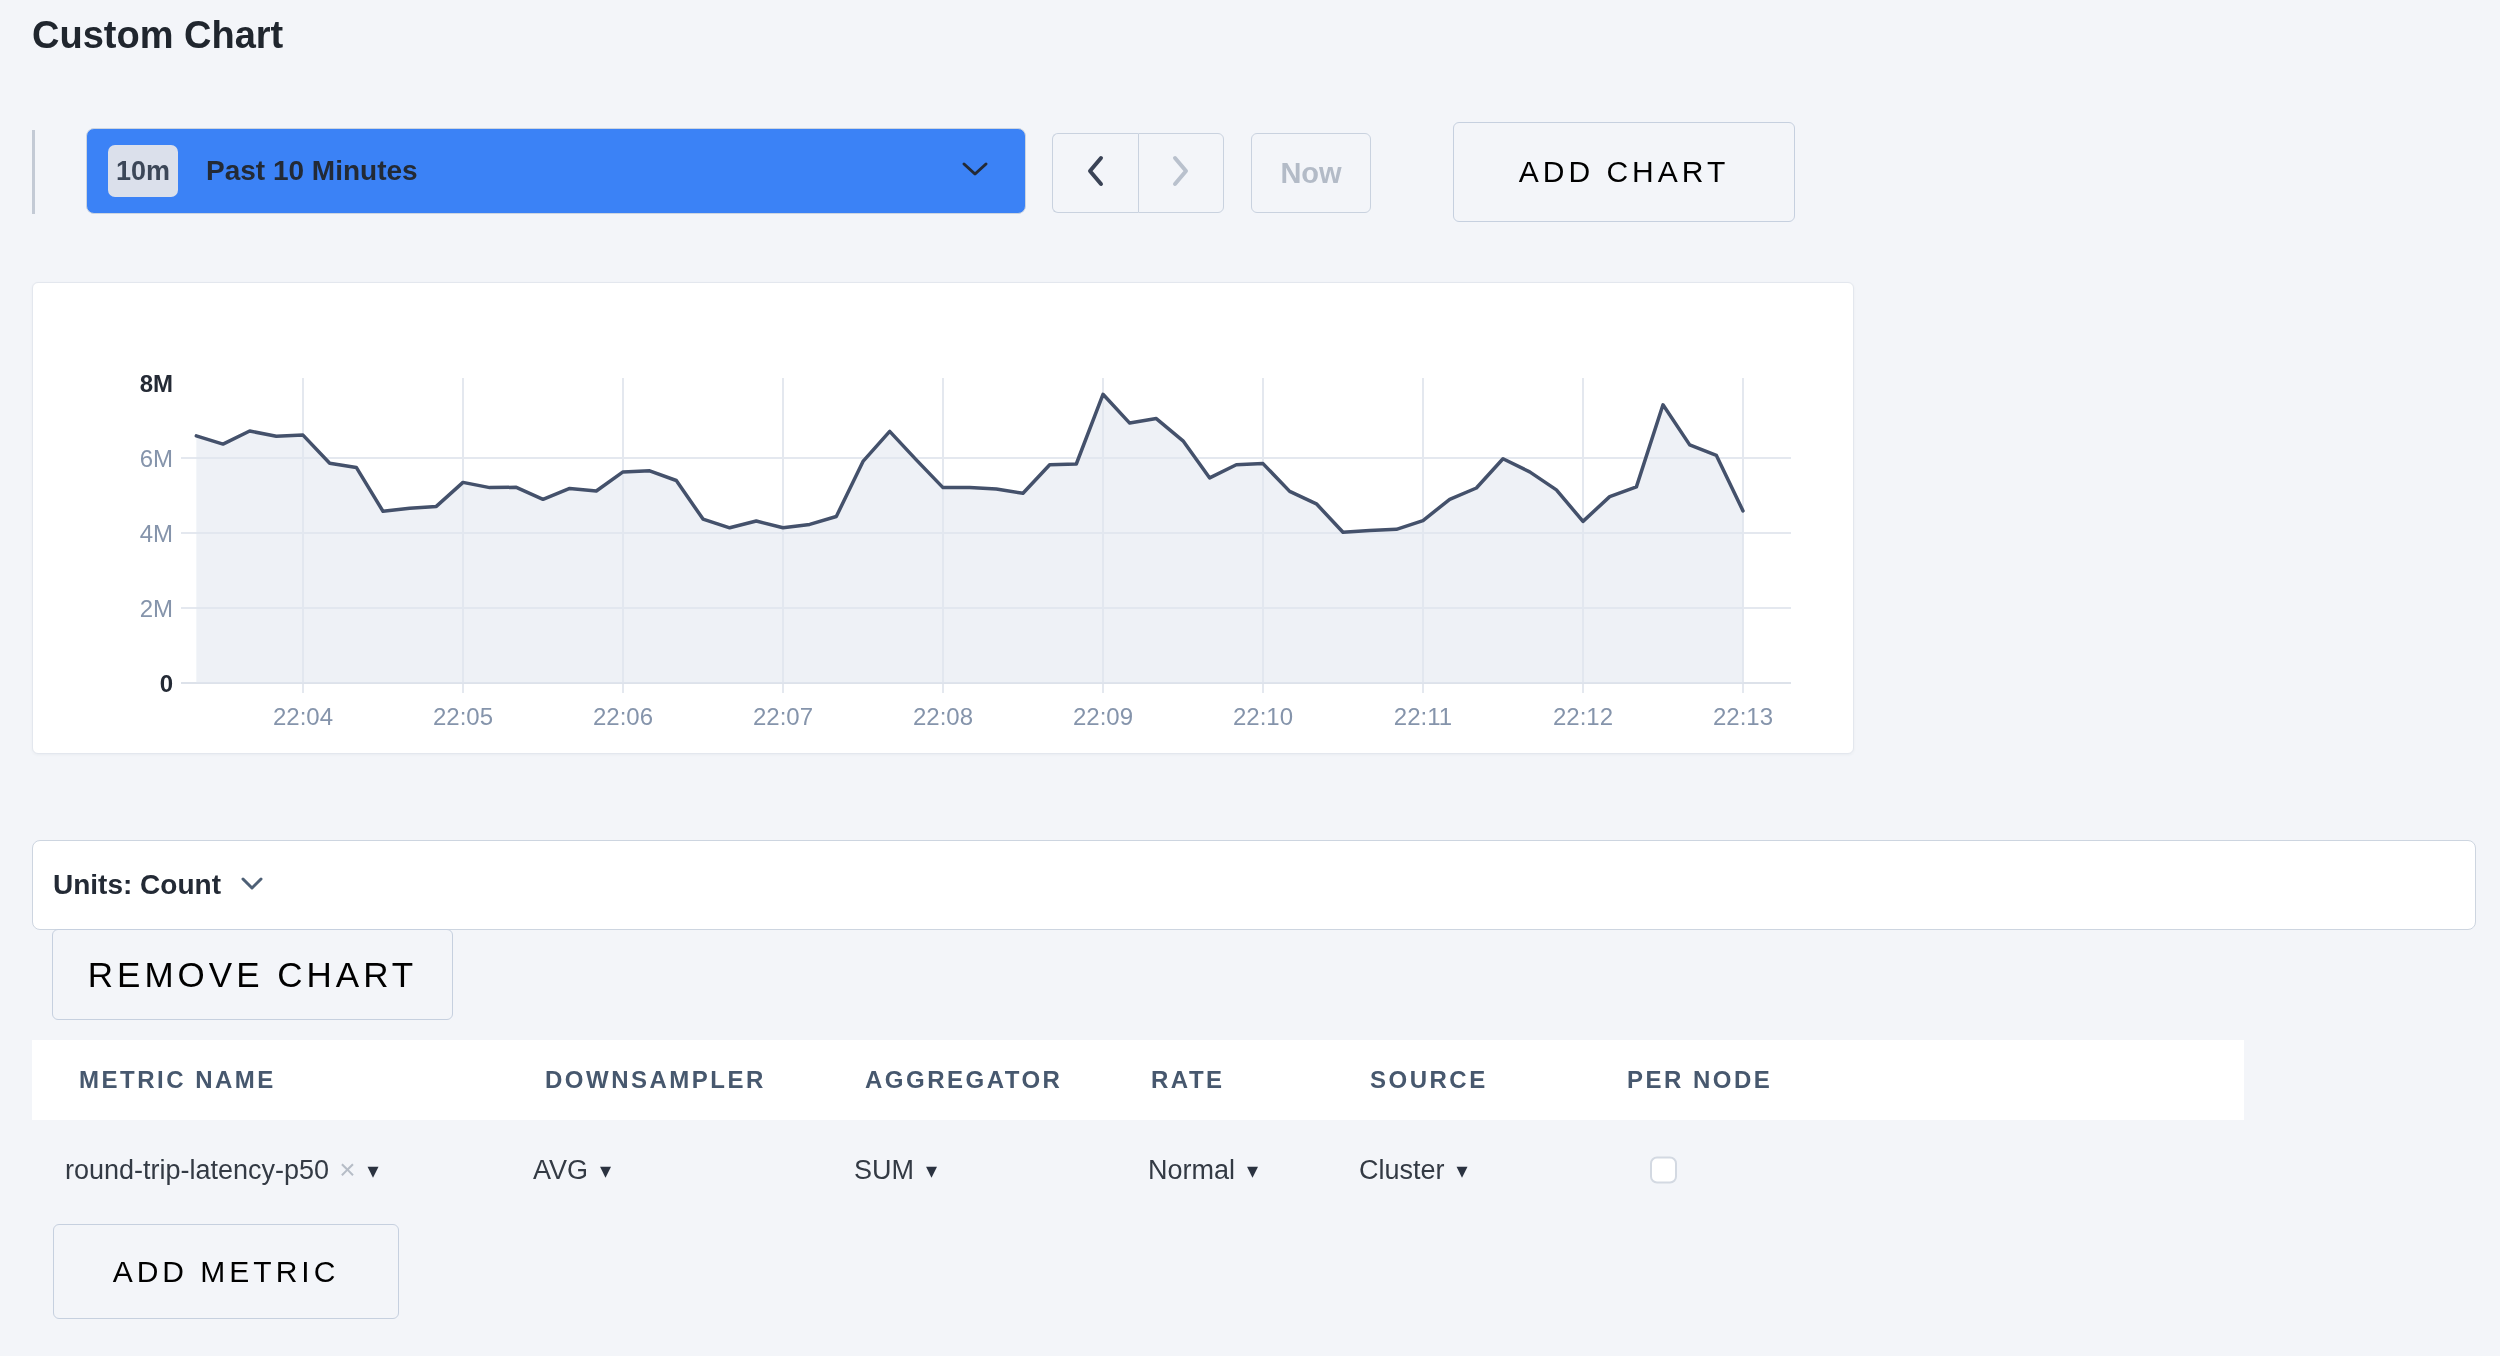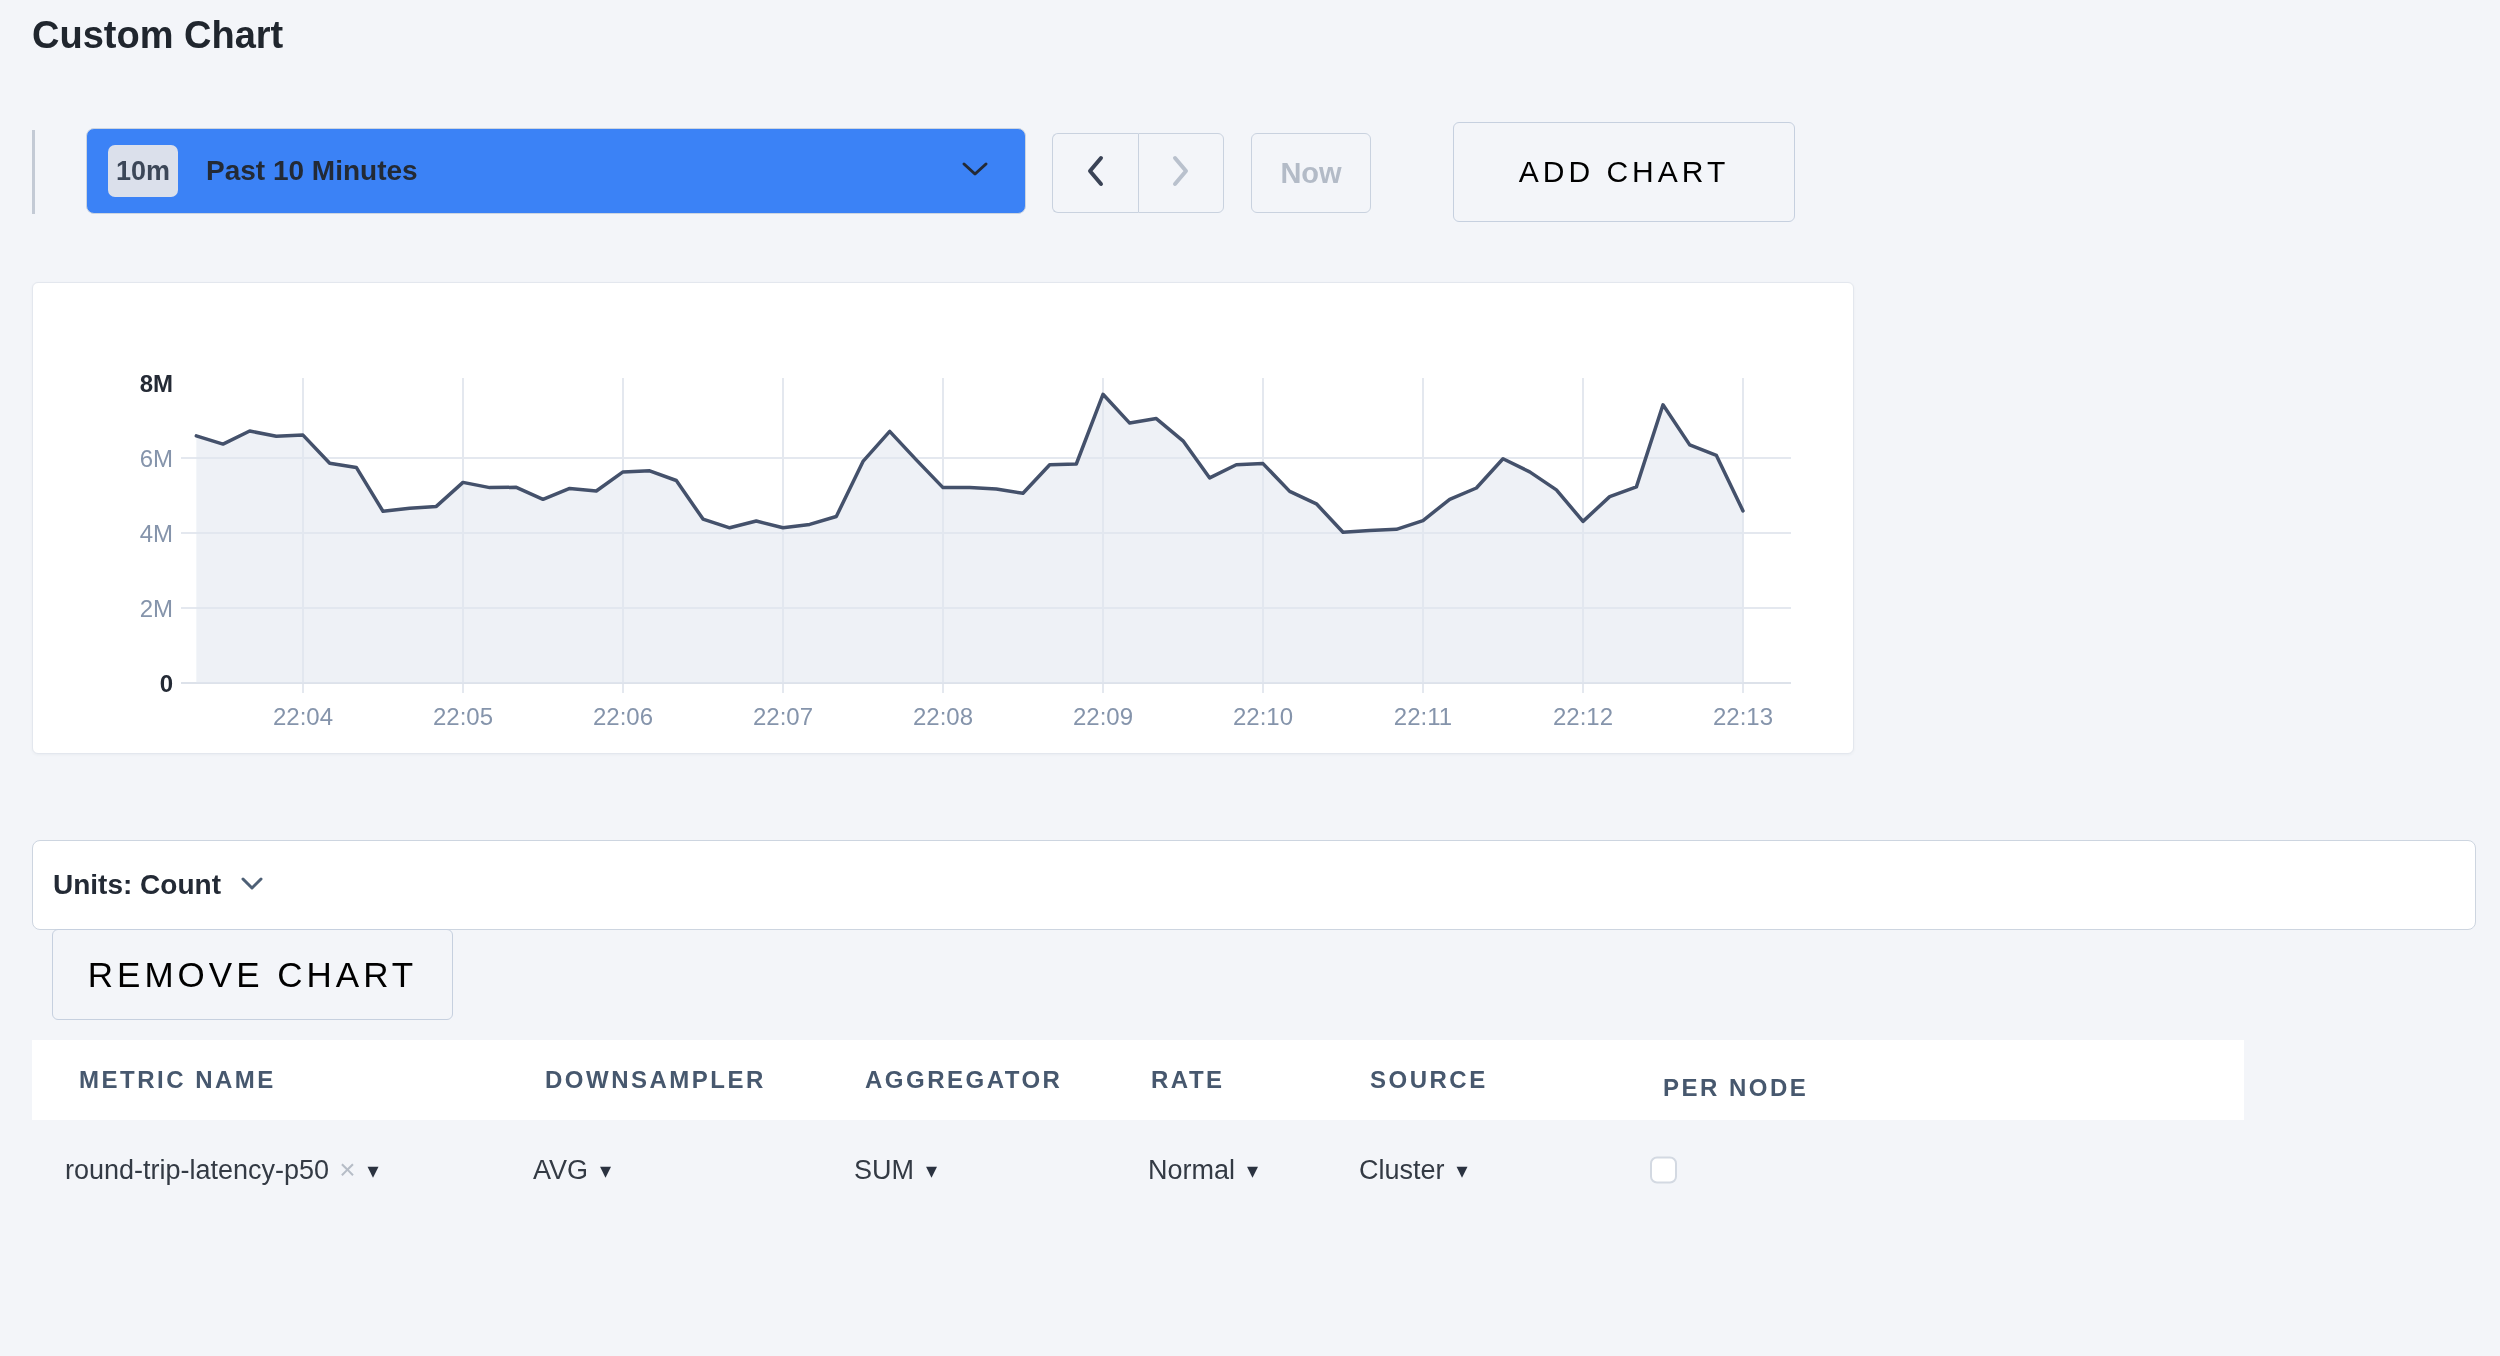--- a/index.html
+++ b/index.html
@@ -70,21 +70,21 @@
 
   #remove-chart-button { left:52px; top:929px; width:401px; height:91px; background:#f3f5f9; font-size:35px; }
 
   
   #table-header-band { left:32px; top:1040px; width:2212px; height:80px; background:#ffffff; }
   .th {
     position:absolute; top:50%; transform:translateY(-50%);
     font-size:24px; font-weight:700; letter-spacing:2.5px; color:#47586e; white-space:nowrap;
   }
   .th-1 { left:47px; }  .th-2 { left:513px; } .th-3 { left:833px; }
-  .th-4 { left:1119px; } .th-5 { left:1338px; } .th-6 { left:1631px;margin-top:8px; }
+  .th-4 { left:1119px; } .th-5 { left:1338px; } .th-6 { left:1595px; }
 
   #metric-row { left:32px; top:1120px; width:2212px; height:100px; }
   .cell {
     position:absolute; top:50%; transform:translateY(-50%);
     display:flex; align-items:center; font-size:27px; color:#333a44; white-space:nowrap; cursor:pointer;
   }
   .caret { font-size:22px; color:#2a3240; margin-left:12px;
            font-family:"DejaVu Sans", sans-serif; }
   .cell-metric { left:33px; }
   .clear-x { color:#b6bdc7; font-size:28px; margin-left:10px; cursor:pointer; }
@@ -215,14 +215,15 @@
       <span class="caret">▾</span>
     </span>
     <span class="cell cell-source">
       <span>Cluster</span>
       <span class="caret">▾</span>
     </span>
     <span id="per-node-checkbox"></span>
   </div>
 
 
+  <div class="abs blue-btn" id="add-metric-button">ADD METRIC</div>
 
 </div>
 
 </body></html>

